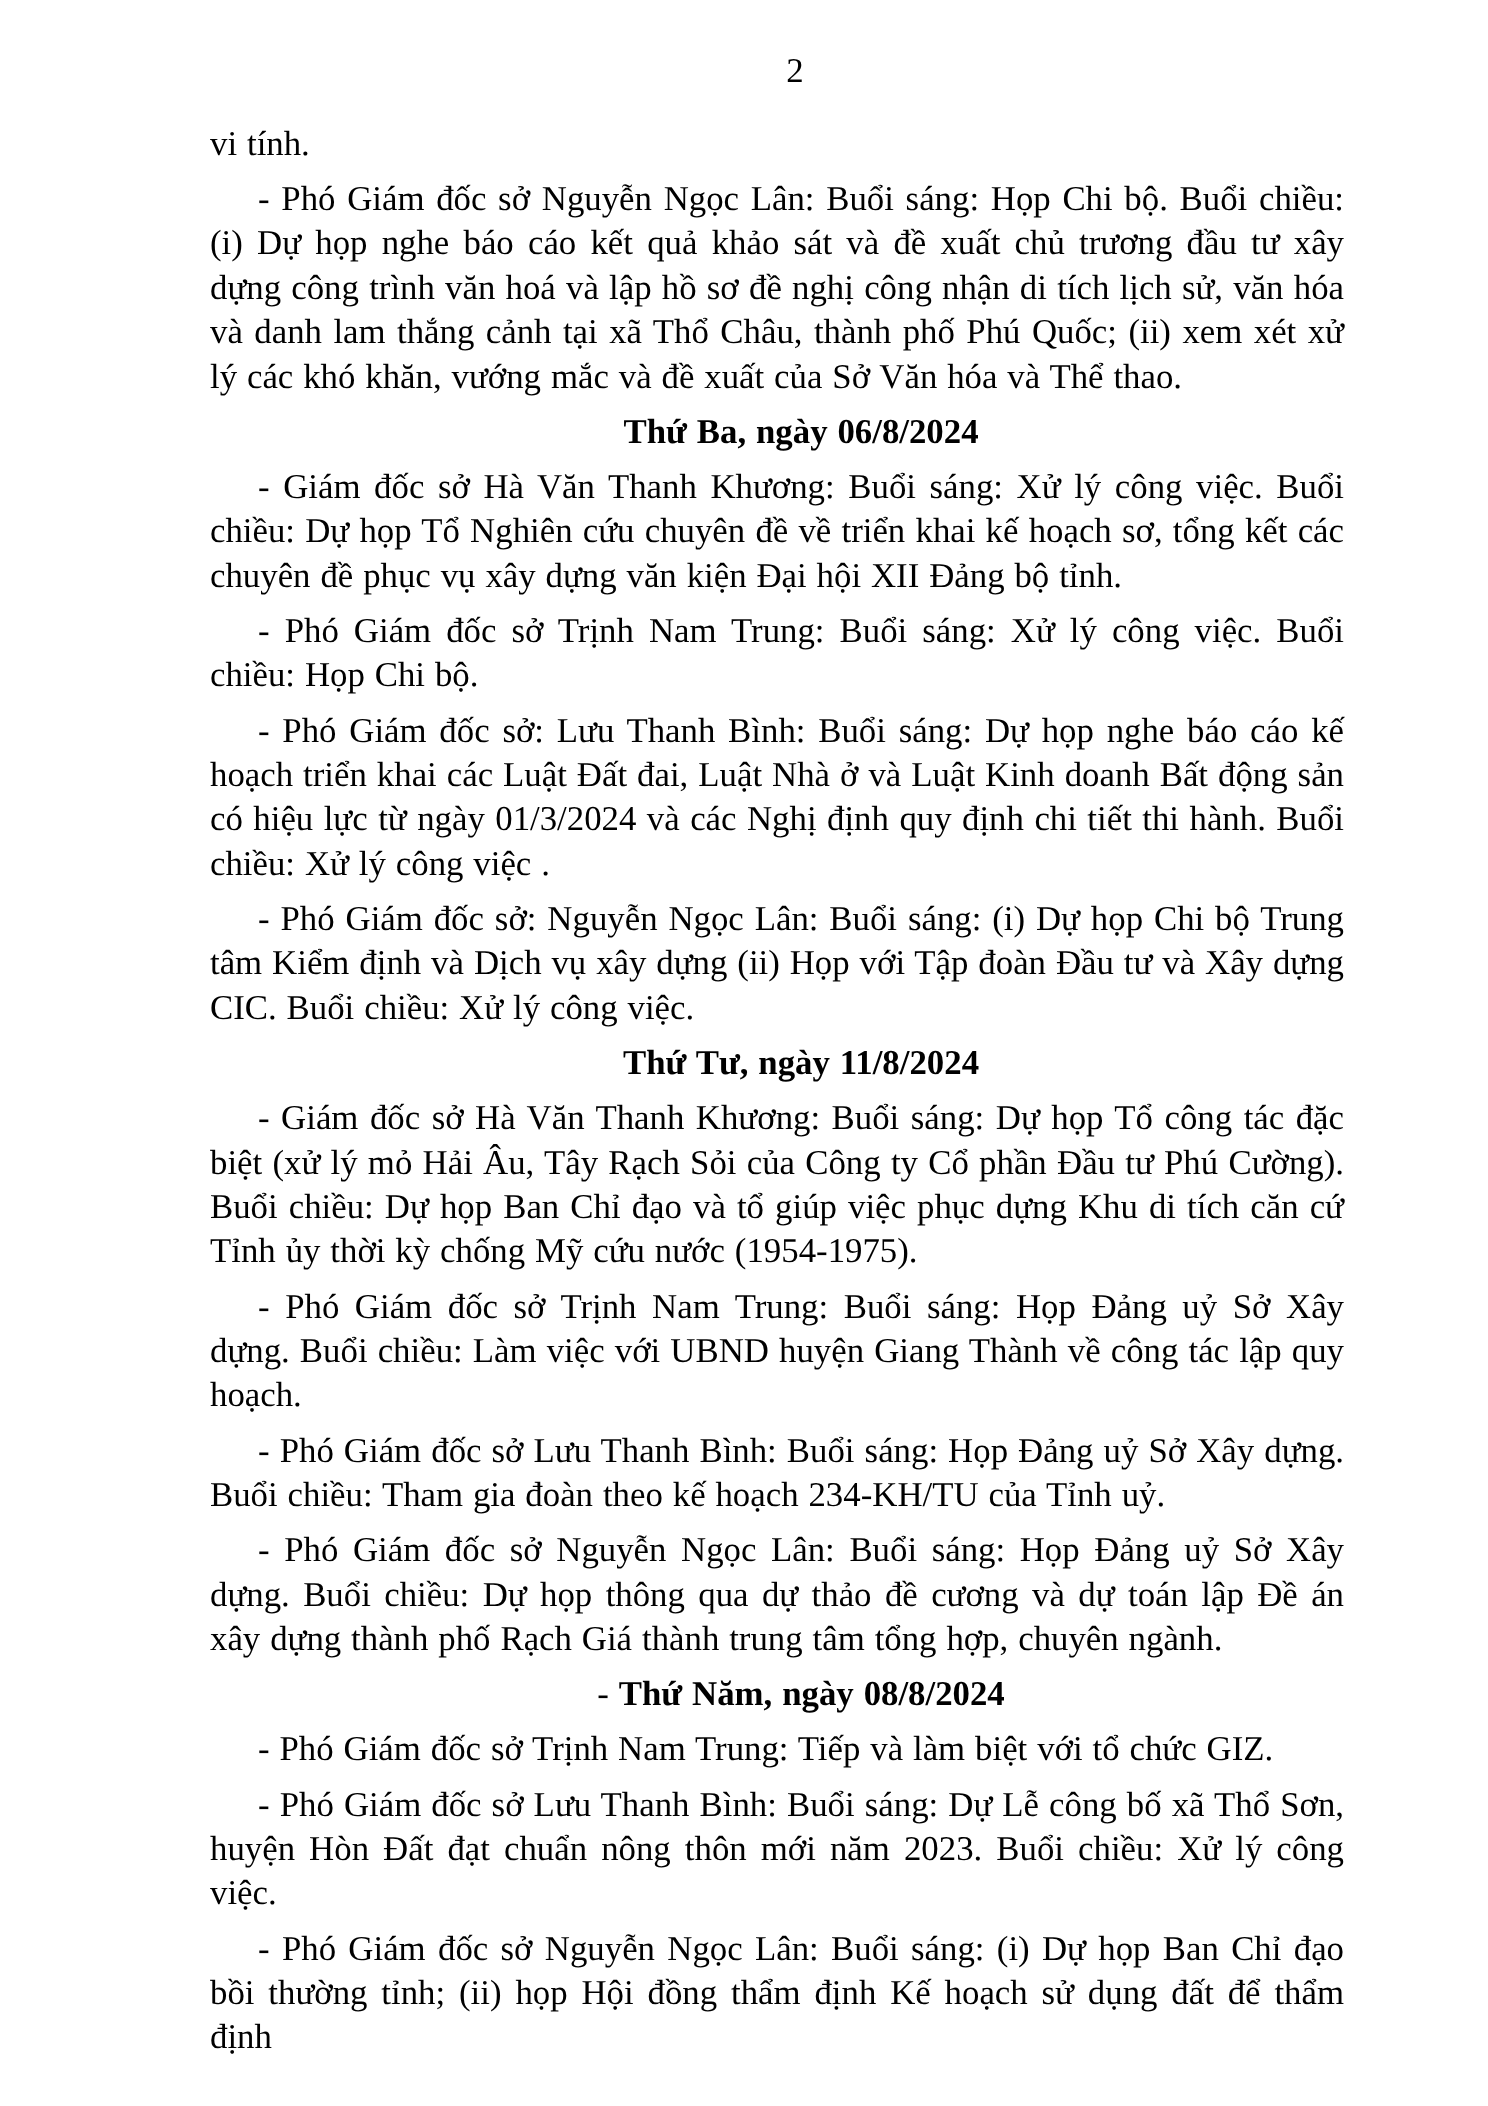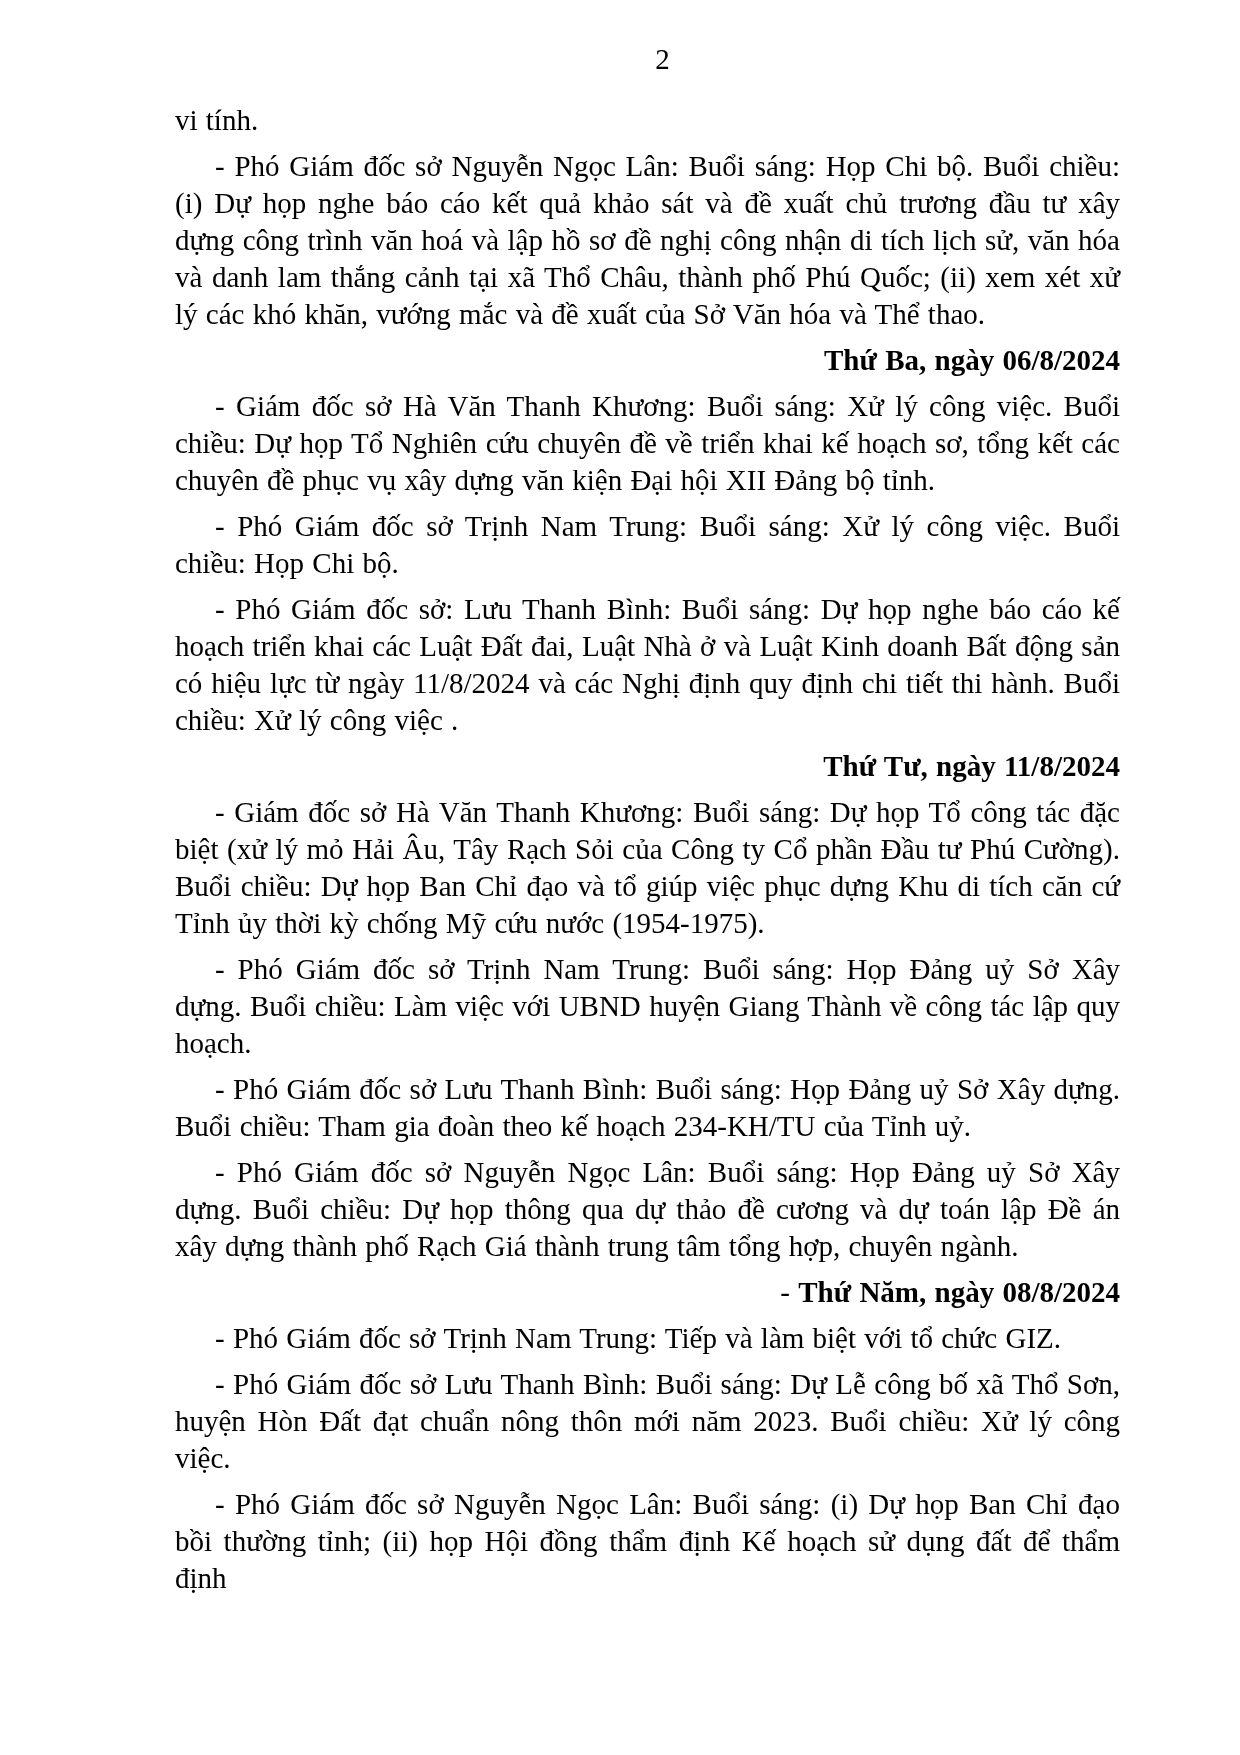--- a/index.html
+++ b/index.html
@@ -37,42 +37,43 @@
     line-height: 37px;
     text-align: justify;
     text-indent: 40px;
     word-spacing: 1px;
   }
   .content p.continuation {
     margin-top: 0;
     text-indent: 0;
   }
   .content p.heading {
-    text-align: right;
+    text-align: center;
     font-weight: normal;
   }
   .content p.heading .heading-text {
     font-weight: bold;
   }
   .content p .prefix {
     font-weight: normal;
   }
 </style>
 </head>
 <body>
 
 <div class="page">
   <div class="page-number">2</div>
   <div class="content">
       <p class="continuation"><span class="body-text">vi tính.</span></p>
       <p class="paragraph"><span class="body-text">- Phó Giám đốc sở Nguyễn Ngọc Lân: Buổi sáng: Họp Chi bộ. Buổi chiều: (i) Dự họp nghe báo cáo kết quả khảo sát và đề xuất chủ trương đầu tư xây dựng công trình văn hoá và lập hồ sơ đề nghị công nhận di tích lịch sử, văn hóa và danh lam thắng cảnh tại xã Thổ Châu, thành phố Phú Quốc; (ii) xem xét xử lý các khó khăn, vướng mắc và đề xuất của Sở Văn hóa và Thể thao.</span></p>
       <p class="heading"><span class="heading-text">Thứ Ba, ngày 06/8/2024</span></p>
       <p class="paragraph"><span class="body-text">- Giám đốc sở Hà Văn Thanh Khương: Buổi sáng: Xử lý công việc. Buổi chiều: Dự họp Tổ Nghiên cứu chuyên đề về triển khai kế hoạch sơ, tổng kết các chuyên đề phục vụ xây dựng văn kiện Đại hội XII Đảng bộ tỉnh.</span></p>
       <p class="paragraph"><span class="body-text">- Phó Giám đốc sở Trịnh Nam Trung: Buổi sáng: Xử lý công việc. Buổi chiều: Họp Chi bộ.</span></p>
-      <p class="paragraph"><span class="body-text">- Phó Giám đốc sở: Lưu Thanh Bình: Buổi sáng: Dự họp nghe báo cáo kế hoạch triển khai các Luật Đất đai, Luật Nhà ở và Luật Kinh doanh Bất động sản có hiệu lực từ ngày 11/8/2024 và các Nghị định quy định chi tiết thi hành. Buổi chiều: Xử lý công việc .</span></p>
+      <p class="paragraph"><span class="body-text">- Phó Giám đốc sở: Lưu Thanh Bình: Buổi sáng: Dự họp nghe báo cáo kế hoạch triển khai các Luật Đất đai, Luật Nhà ở và Luật Kinh doanh Bất động sản có hiệu lực từ ngày 01/3/2024 và các Nghị định quy định chi tiết thi hành. Buổi chiều: Xử lý công việc .</span></p>
+      <p class="paragraph"><span class="body-text">- Phó Giám đốc sở: Nguyễn Ngọc Lân: Buổi sáng: (i) Dự họp Chi bộ Trung tâm Kiểm định và Dịch vụ xây dựng (ii) Họp với Tập đoàn Đầu tư và Xây dựng CIC. Buổi chiều: Xử lý công việc.</span></p>
       <p class="heading"><span class="heading-text">Thứ Tư, ngày 11/8/2024</span></p>
       <p class="paragraph"><span class="body-text">- Giám đốc sở Hà Văn Thanh Khương: Buổi sáng: Dự họp Tổ công tác đặc biệt (xử lý mỏ Hải Âu, Tây Rạch Sỏi của Công ty Cổ phần Đầu tư Phú Cường). Buổi chiều: Dự họp Ban Chỉ đạo và tổ giúp việc phục dựng Khu di tích căn cứ Tỉnh ủy thời kỳ chống Mỹ cứu nước (1954-1975).</span></p>
       <p class="paragraph"><span class="body-text">- Phó Giám đốc sở Trịnh Nam Trung: Buổi sáng: Họp Đảng uỷ Sở Xây dựng. Buổi chiều: Làm việc với UBND huyện Giang Thành về công tác lập quy hoạch.</span></p>
       <p class="paragraph"><span class="body-text">- Phó Giám đốc sở Lưu Thanh Bình: Buổi sáng: Họp Đảng uỷ Sở Xây dựng. Buổi chiều: Tham gia đoàn theo kế hoạch 234-KH/TU của Tỉnh uỷ.</span></p>
       <p class="paragraph"><span class="body-text">- Phó Giám đốc sở Nguyễn Ngọc Lân: Buổi sáng: Họp Đảng uỷ Sở Xây dựng. Buổi chiều: Dự họp thông qua dự thảo đề cương và dự toán lập Đề án xây dựng thành phố Rạch Giá thành trung tâm tổng hợp, chuyên ngành.</span></p>
       <p class="heading"><span class="prefix">- </span><span class="heading-text">Thứ Năm, ngày 08/8/2024</span></p>
       <p class="paragraph"><span class="body-text">- Phó Giám đốc sở Trịnh Nam Trung: Tiếp và làm biệt với tổ chức GIZ.</span></p>
       <p class="paragraph"><span class="body-text">- Phó Giám đốc sở Lưu Thanh Bình: Buổi sáng: Dự Lễ công bố xã Thổ Sơn, huyện Hòn Đất đạt chuẩn nông thôn mới năm 2023. Buổi chiều: Xử lý công việc.</span></p>
       <p class="paragraph"><span class="body-text">- Phó Giám đốc sở Nguyễn Ngọc Lân: Buổi sáng: (i) Dự họp Ban Chỉ đạo bồi thường tỉnh; (ii) họp Hội đồng thẩm định Kế hoạch sử dụng đất để thẩm định</span></p>
     </div>

